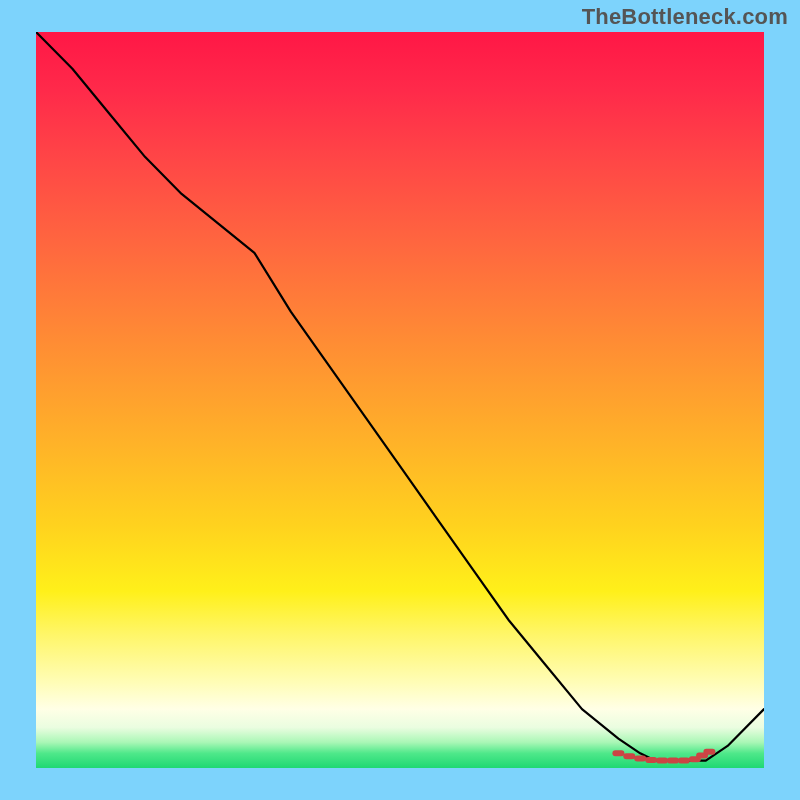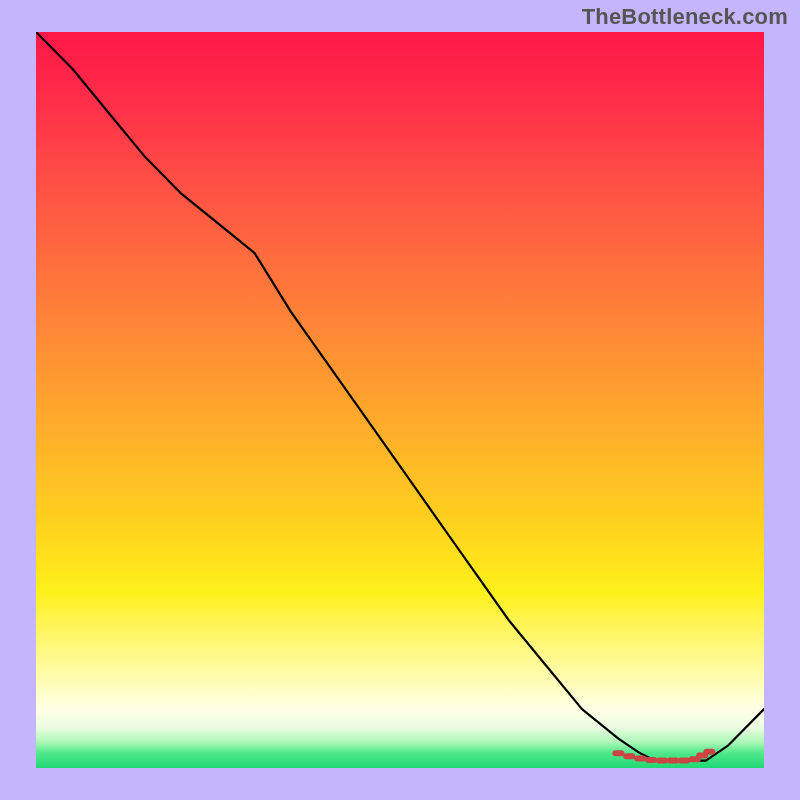--- a/index.html
+++ b/index.html
@@ -8,21 +8,21 @@
     width: 800px;
     height: 800px;
     background: #000;
     overflow: hidden;
     font-family: Arial, Helvetica, sans-serif;
   }
   .frame {
     position: relative;
     width: 800px;
     height: 800px;
-    background: #c4b5fd;
+    background: #7dd3fc;
   }
   .watermark {
     position: absolute;
     top: 4px;
     right: 12px;
     color: #555;
     font-size: 22px;
     font-weight: 600;
     letter-spacing: 0.2px;
     z-index: 3;

